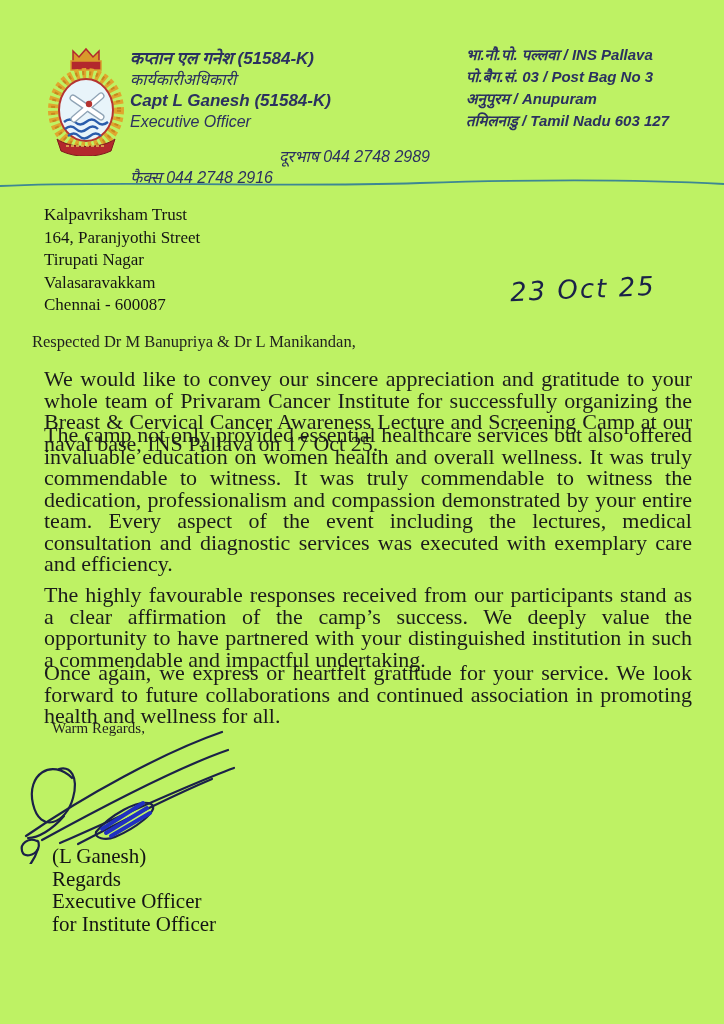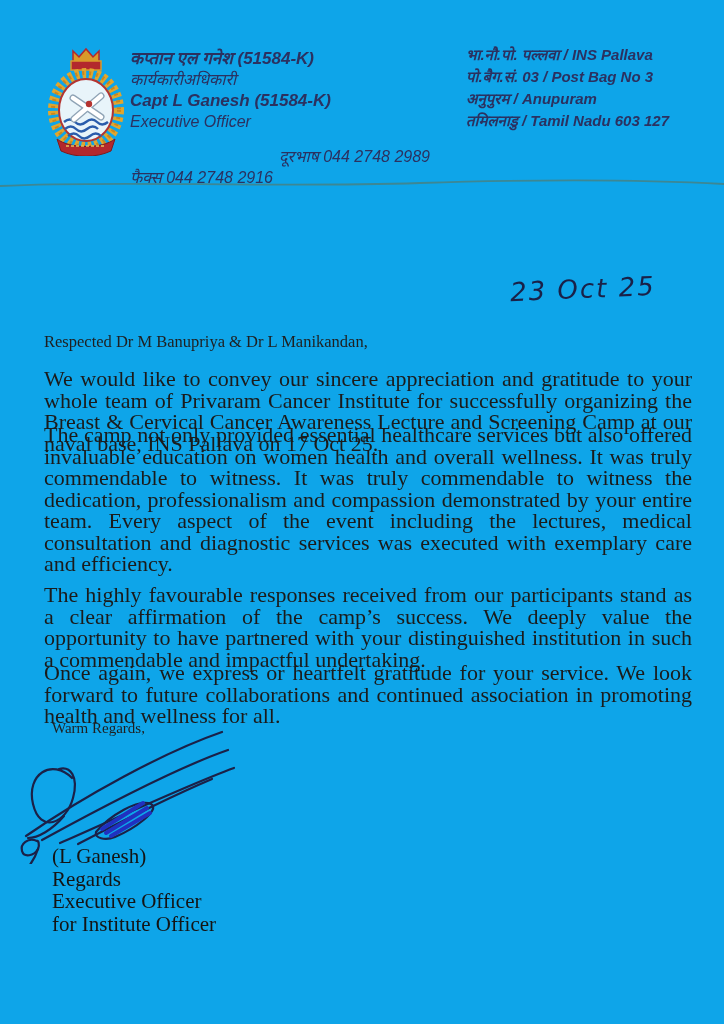--- a/index.html
+++ b/index.html
@@ -1,19 +1,19 @@
 <!DOCTYPE html>
 <html><head>
 <meta charset="utf-8">
 <style>
   html,body{margin:0;padding:0;background:#e8e8e8;}
   .page{
     position:relative;
     width:724px;height:1024px;
-    background:#0ea5e9;
+    background:#bef264;
     margin:0 auto;
     overflow:hidden;
     font-family:"Liberation Serif", serif;
     color:#1f1f1f;
   }
   
   .crest{position:absolute;left:44px;top:46px;width:84px;height:110px;}
   .officer-block{
     position:absolute;left:130px;top:48px;width:300px;
     font-family:"Liberation Sans", sans-serif;
@@ -32,21 +32,21 @@
     position:absolute;left:44px;top:204px;
     font-size:17px;line-height:22.5px;color:#141414;
   }
   .date-hand{
     position:absolute;left:510px;top:274px;
     font-family:"DejaVu Sans", sans-serif;
     font-style:italic;font-size:26px;letter-spacing:2px;
     color:#1a2148;transform:rotate(-2.5deg);
   }
   
-  .salutation{position:absolute;left:44px;top:332px;width:648px;font-size:16.5px;}
+  .salutation{position:absolute;left:32px;top:332px;width:648px;font-size:16.5px;}
   .para{
     position:absolute;left:44px;width:648px;
     font-size:22px;line-height:21.5px;
     text-align:justify;color:#1b1b1b;
   }
   .p1{top:368px;}
   .p2{top:424px;}
   .p3{top:584px;}
   .p4{top:662px;}
   
@@ -99,20 +99,27 @@
     <div>भा.नौ.पो. पल्लवा / INS Pallava</div>
     <div>पो.बैग.सं. 03 / Post Bag No 3</div>
     <div>अनुपुरम / Anupuram</div>
     <div>तमिलनाडु / Tamil Nadu  603 127</div>
   </div>
 
   <svg class="separator" viewBox="0 0 724 16" preserveAspectRatio="none">
     <path d="M0,10 C 120,4 260,12 420,7 C 550,3 650,4 724,8" fill="none" stroke="#3d8793" stroke-width="1.8"></path>
   </svg>
 
+  <div class="recipient">
+    <div>Kalpavriksham Trust</div>
+    <div>164, Paranjyothi Street</div>
+    <div>Tirupati Nagar</div>
+    <div>Valasaravakkam</div>
+    <div>Chennai - 600087</div>
+  </div>
 
   <div class="date-hand">23 Oct 25</div>
 
   <div class="salutation">Respected Dr M Banupriya &amp; Dr L Manikandan,</div>
   <div class="para p1">We would like to convey our sincere appreciation and gratitude to your whole team of Privaram Cancer Institute for successfully organizing the Breast &amp; Cervical Cancer Awareness Lecture and Screening Camp at our naval base, INS Pallava on 17 Oct 25.</div>
   <div class="para p2">The camp not only provided essential healthcare services but also offered invaluable education on women health and overall wellness. It was truly commendable to witness. It was truly commendable to witness the dedication, professionalism and compassion demonstrated by your entire team. Every aspect of the event including the lectures, medical consultation and diagnostic services was executed with exemplary care and efficiency.</div>
   <div class="para p4">Once again, we express or heartfelt gratitude for your service. We look forward to future collaborations and continued association in promoting health and wellness for all.</div>
   <div class="para p3">The highly favourable responses received from our participants stand as a clear affirmation of the camp’s success. We deeply value the opportunity to have partnered with your distinguished institution in such a commendable and impactful undertaking.</div>
 
   <div class="valediction">Warm Regards,</div>

